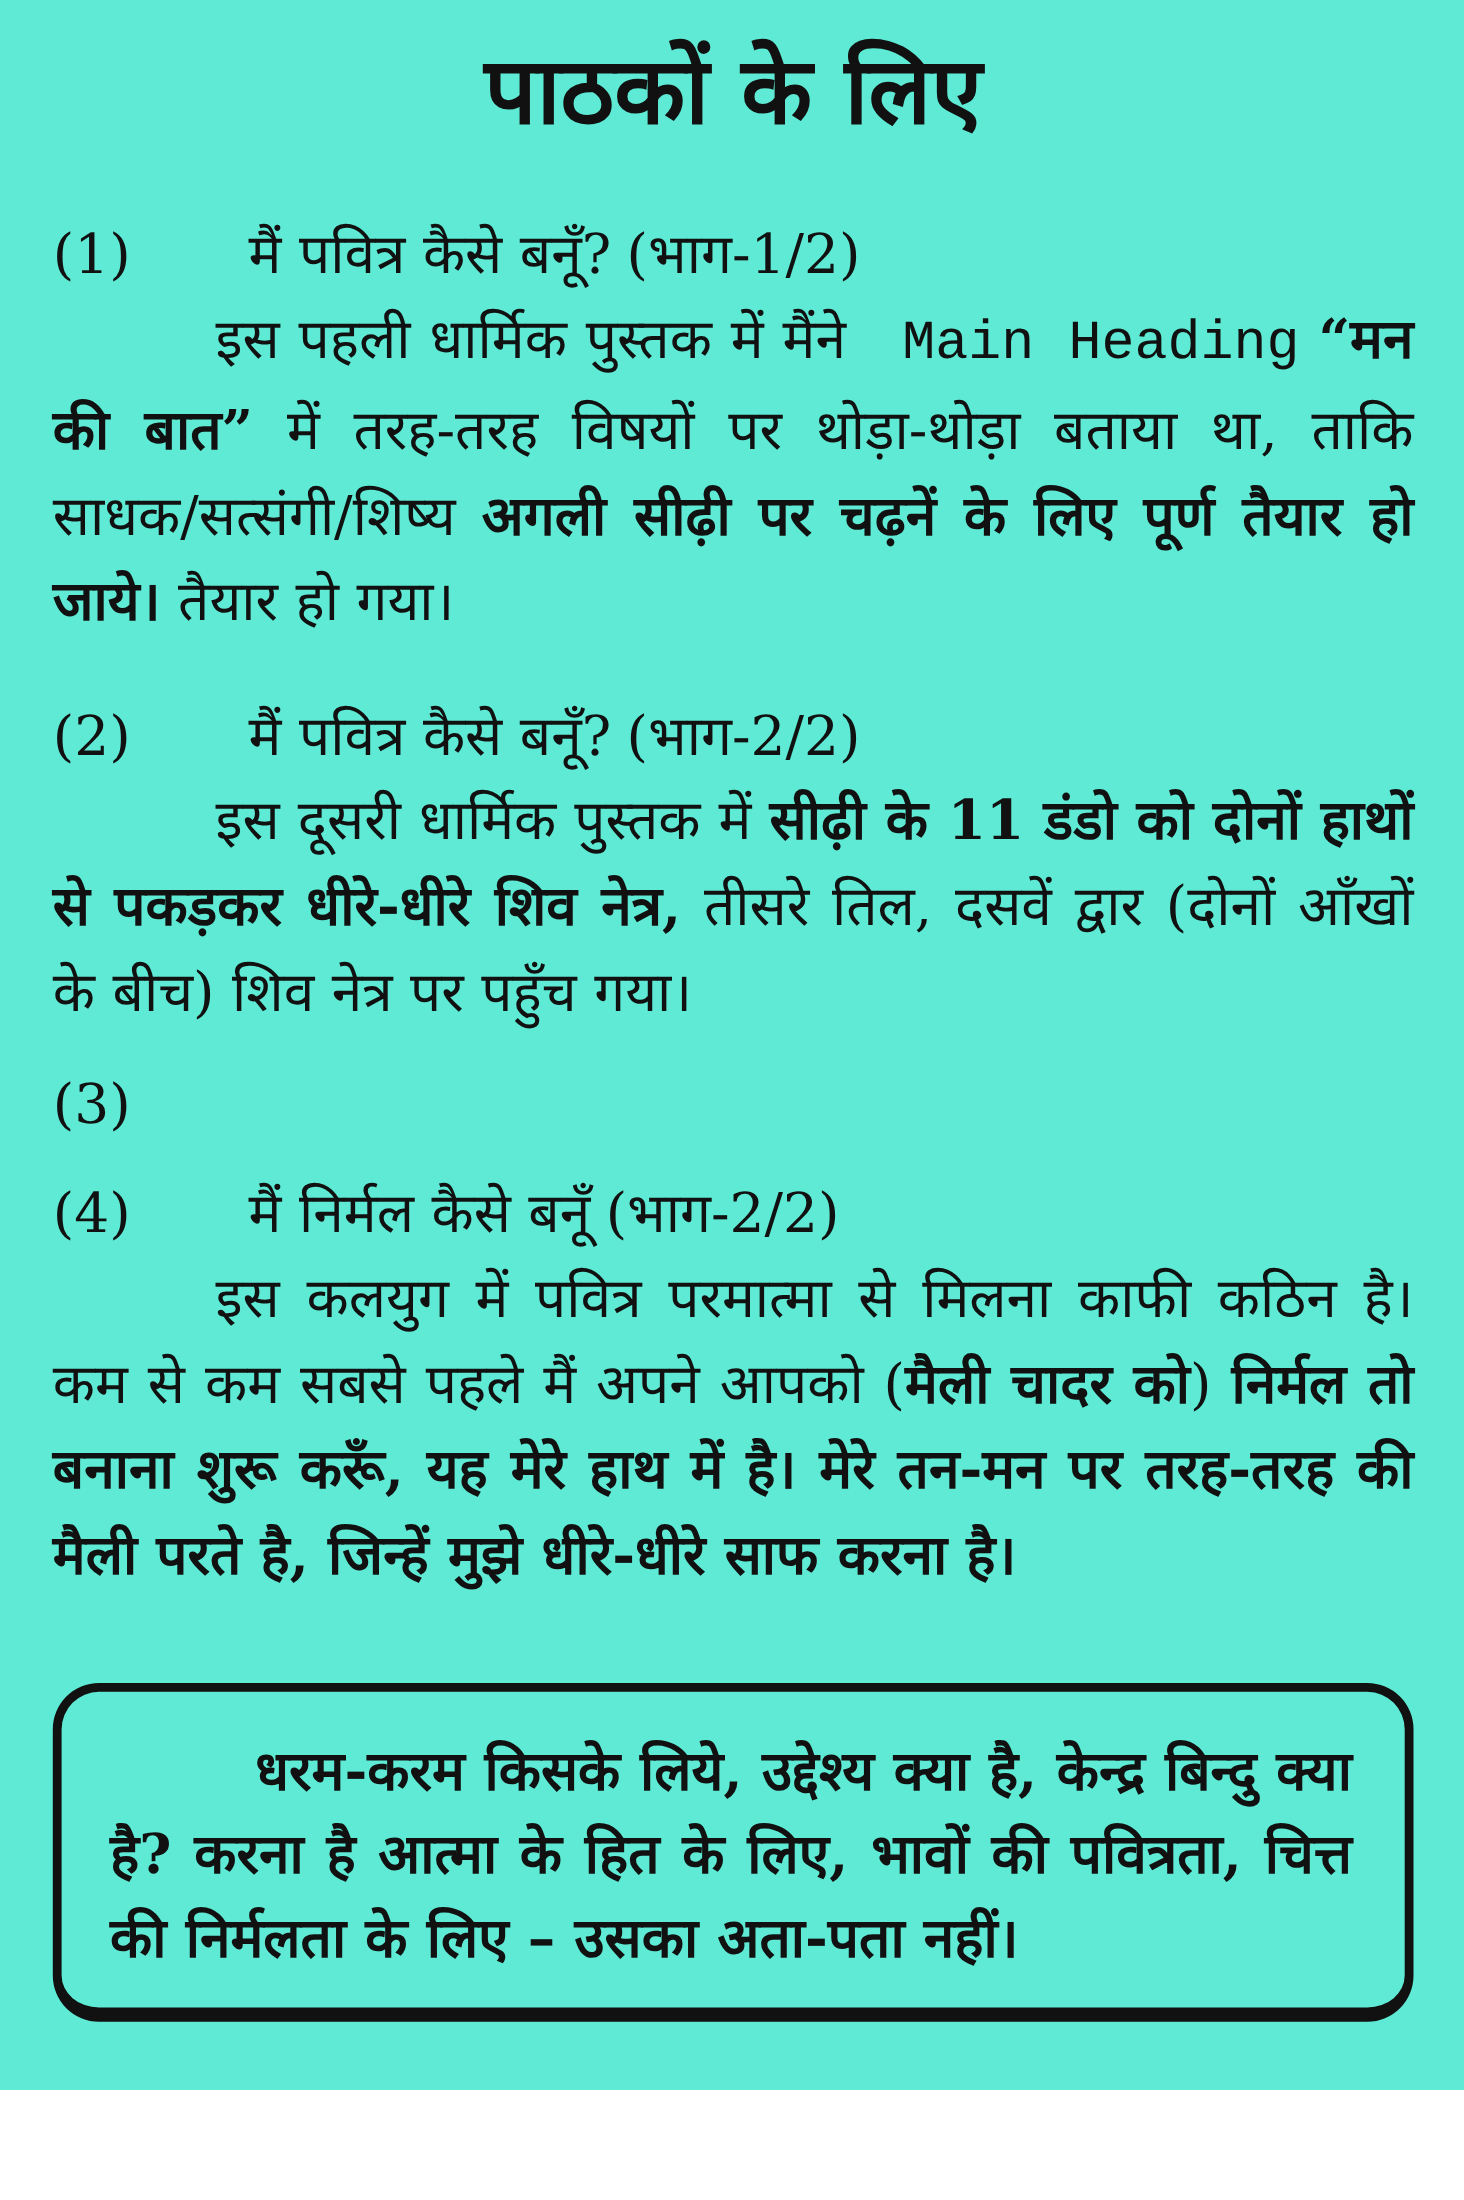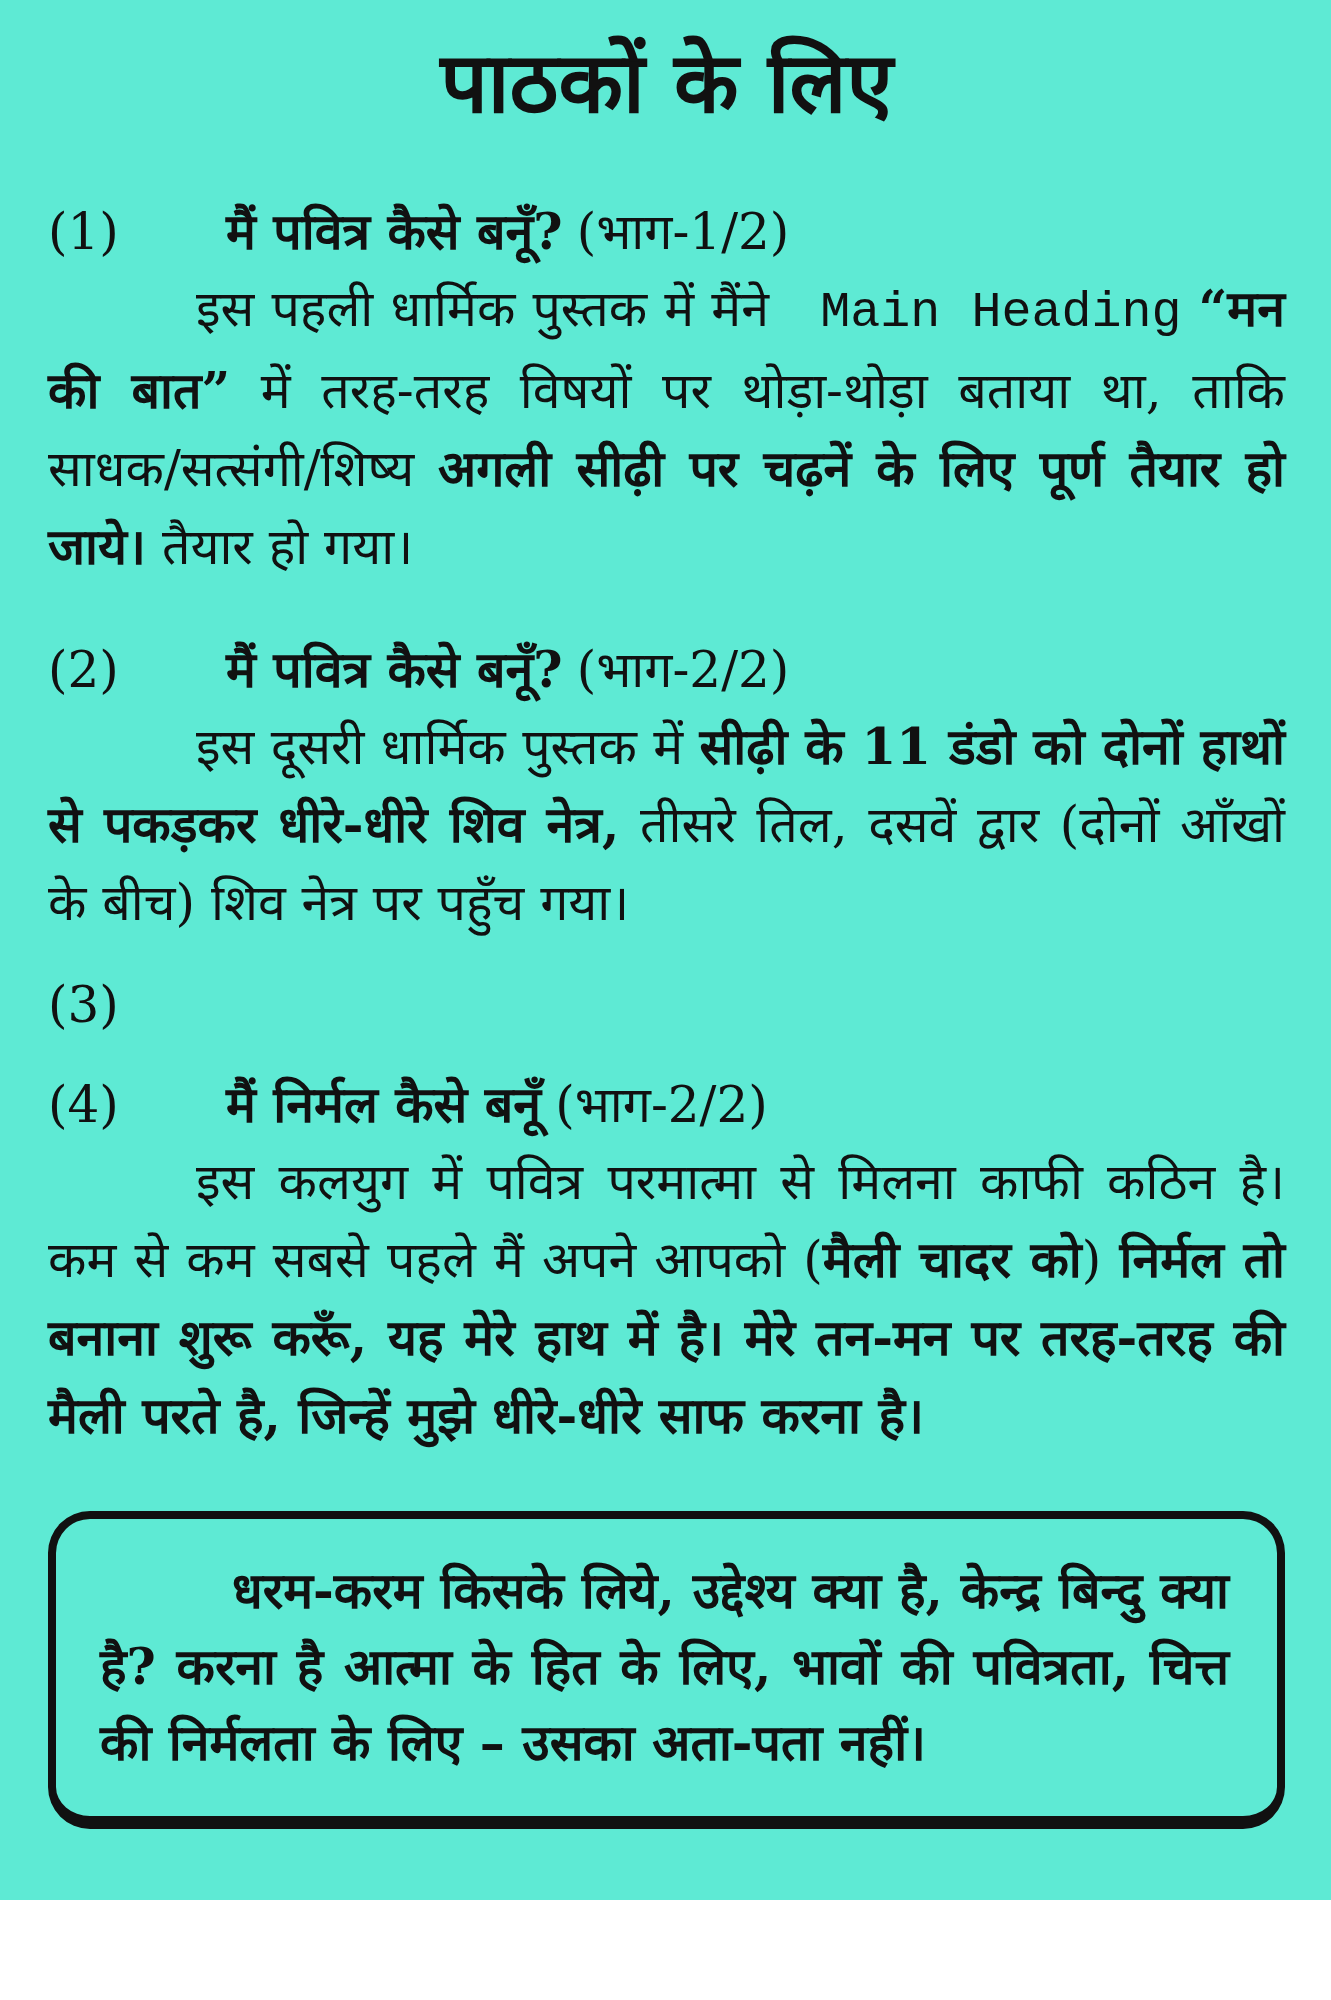--- a/index.html
+++ b/index.html
@@ -23,41 +23,41 @@
   .item {
     display: flex;
     align-items: baseline;
     font-size: 50px;
     line-height: 1.5;
   }
   .item .num {
     flex: 0 0 178px;
     font-weight: 400;
   }
-  .item .head { font-weight: 700; }
+  .item .head { font-weight: 400; }
   .item .part { font-weight: 400; margin-left: 14px; text-align: center; }
   .mt-55 { margin-top: 52px; }
   .mt-48 { margin-top: 46px; }
   .mt-28 { margin-top: 26px; }
   .mt-25 { margin-top: 24px; }
   .para {
     font-size: 50px;
     line-height: 78px;
     text-align: justify;
     text-indent: 148px;
     margin: 0;
   }
   .para .b, .callout .b { font-weight: 700; }
   .latin { font-family: Liberation Mono, monospace; margin-left: 34px; }
   .callout {
-    margin-top: 56px;
+    margin-top: 77px;
     border: 8px solid #111111;
     border-bottom-width: 13px;
     border-radius: 42px;
-    padding: 34px 48px 35px 44px;
+    padding: 34px 48px 25px 44px;
     font-size: 50px;
     line-height: 76px;
     text-align: justify;
     text-indent: 132px;
   }
 </style>
 </head>
 <body>
 
 <div class="page">

